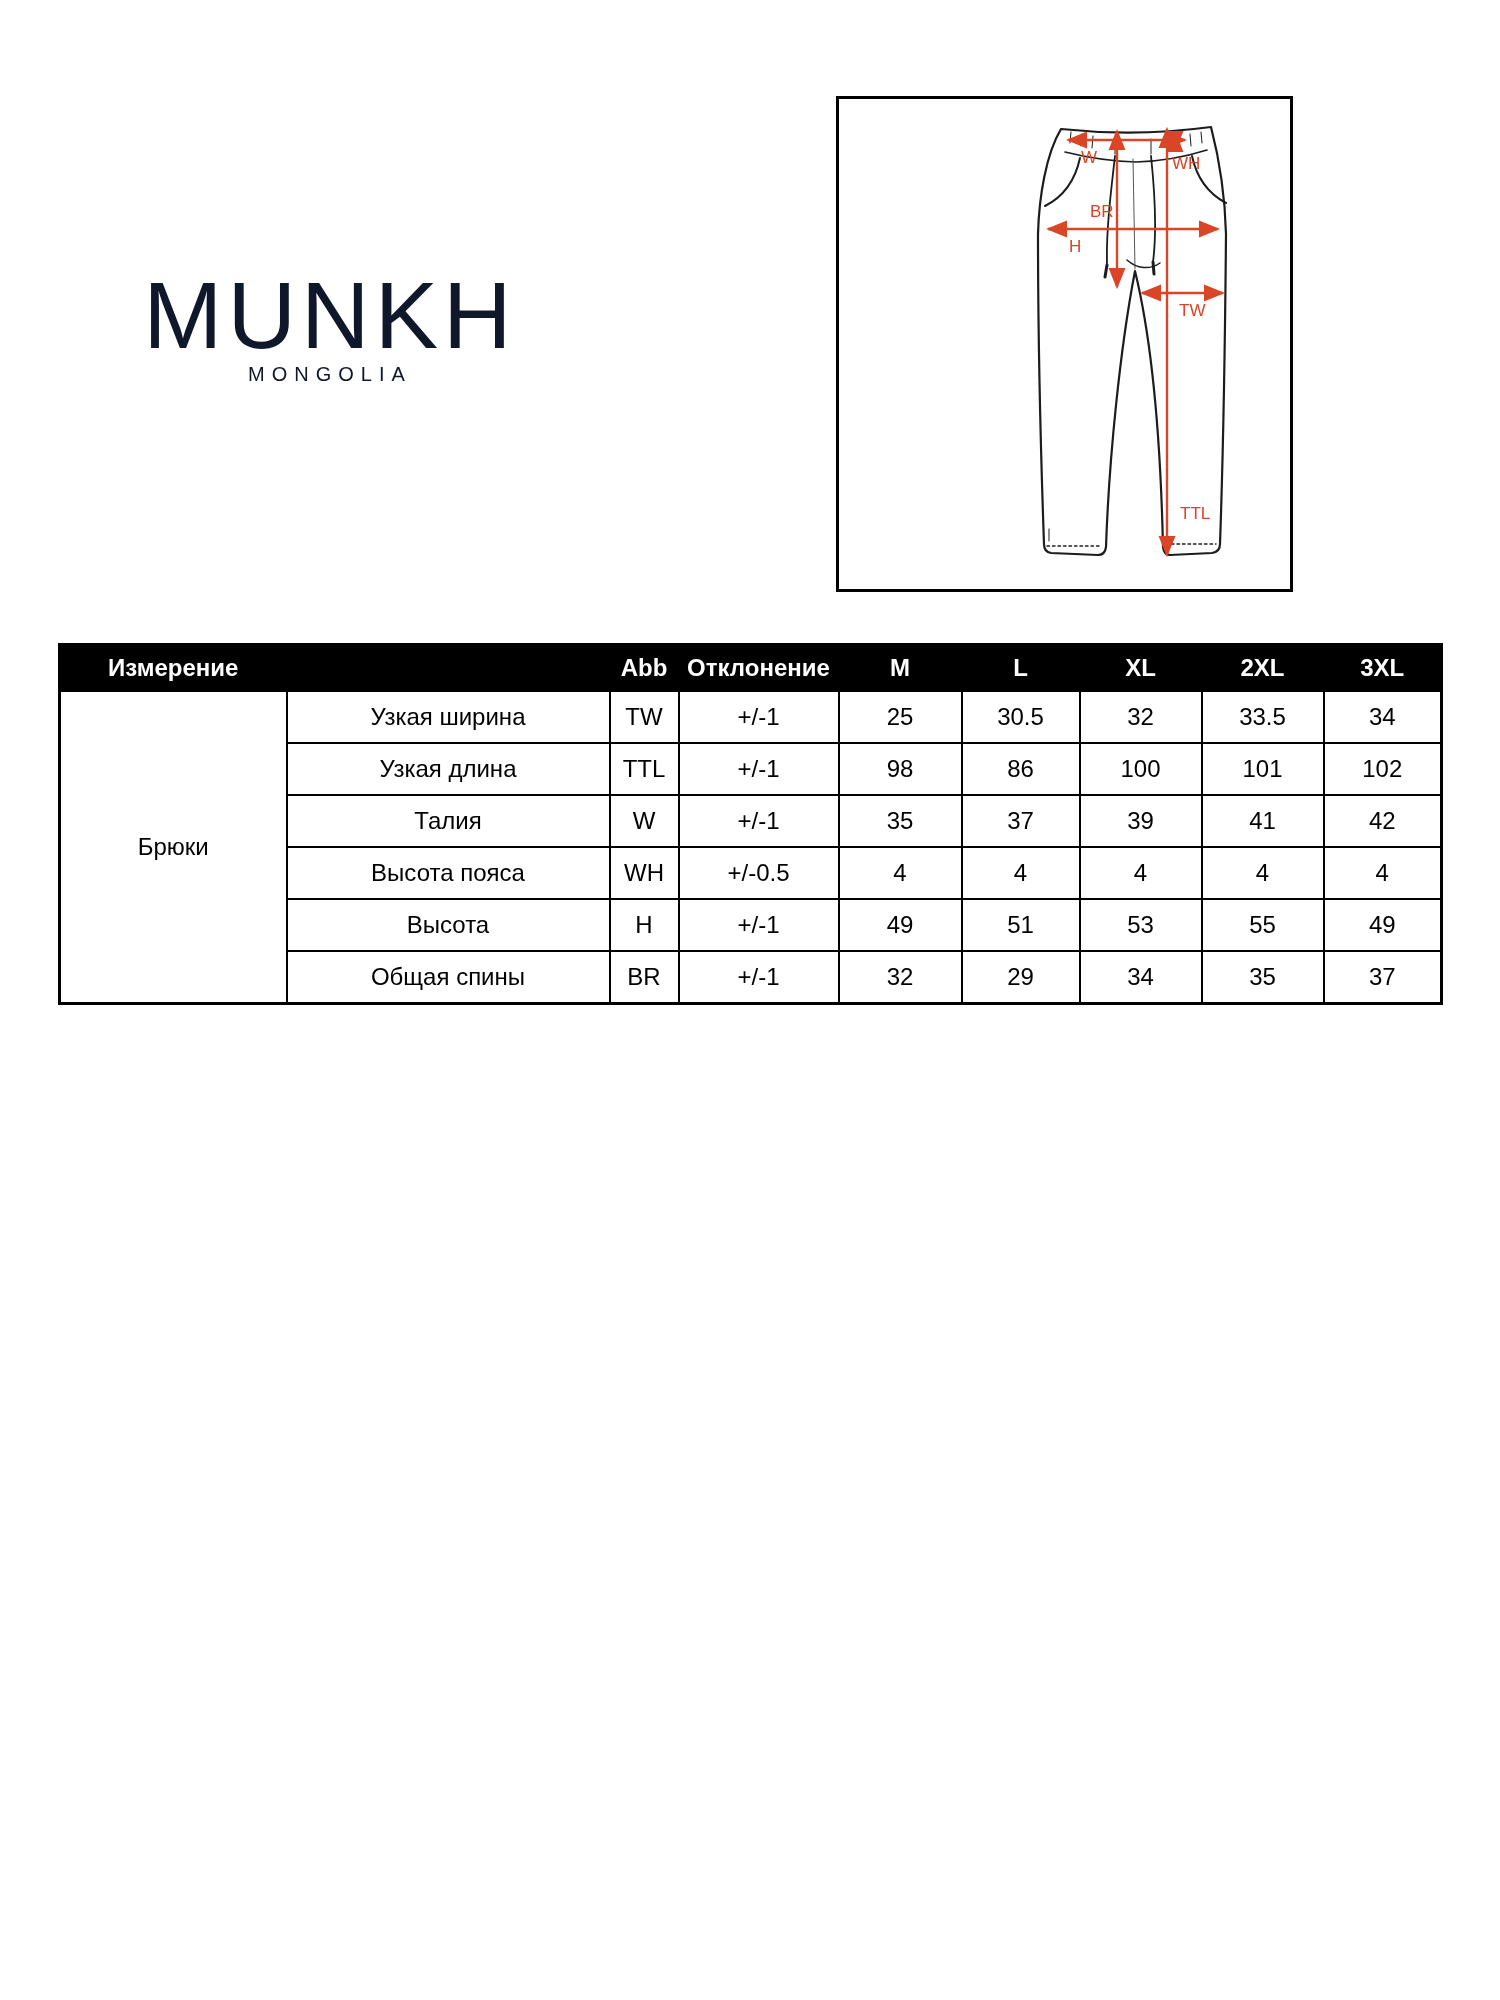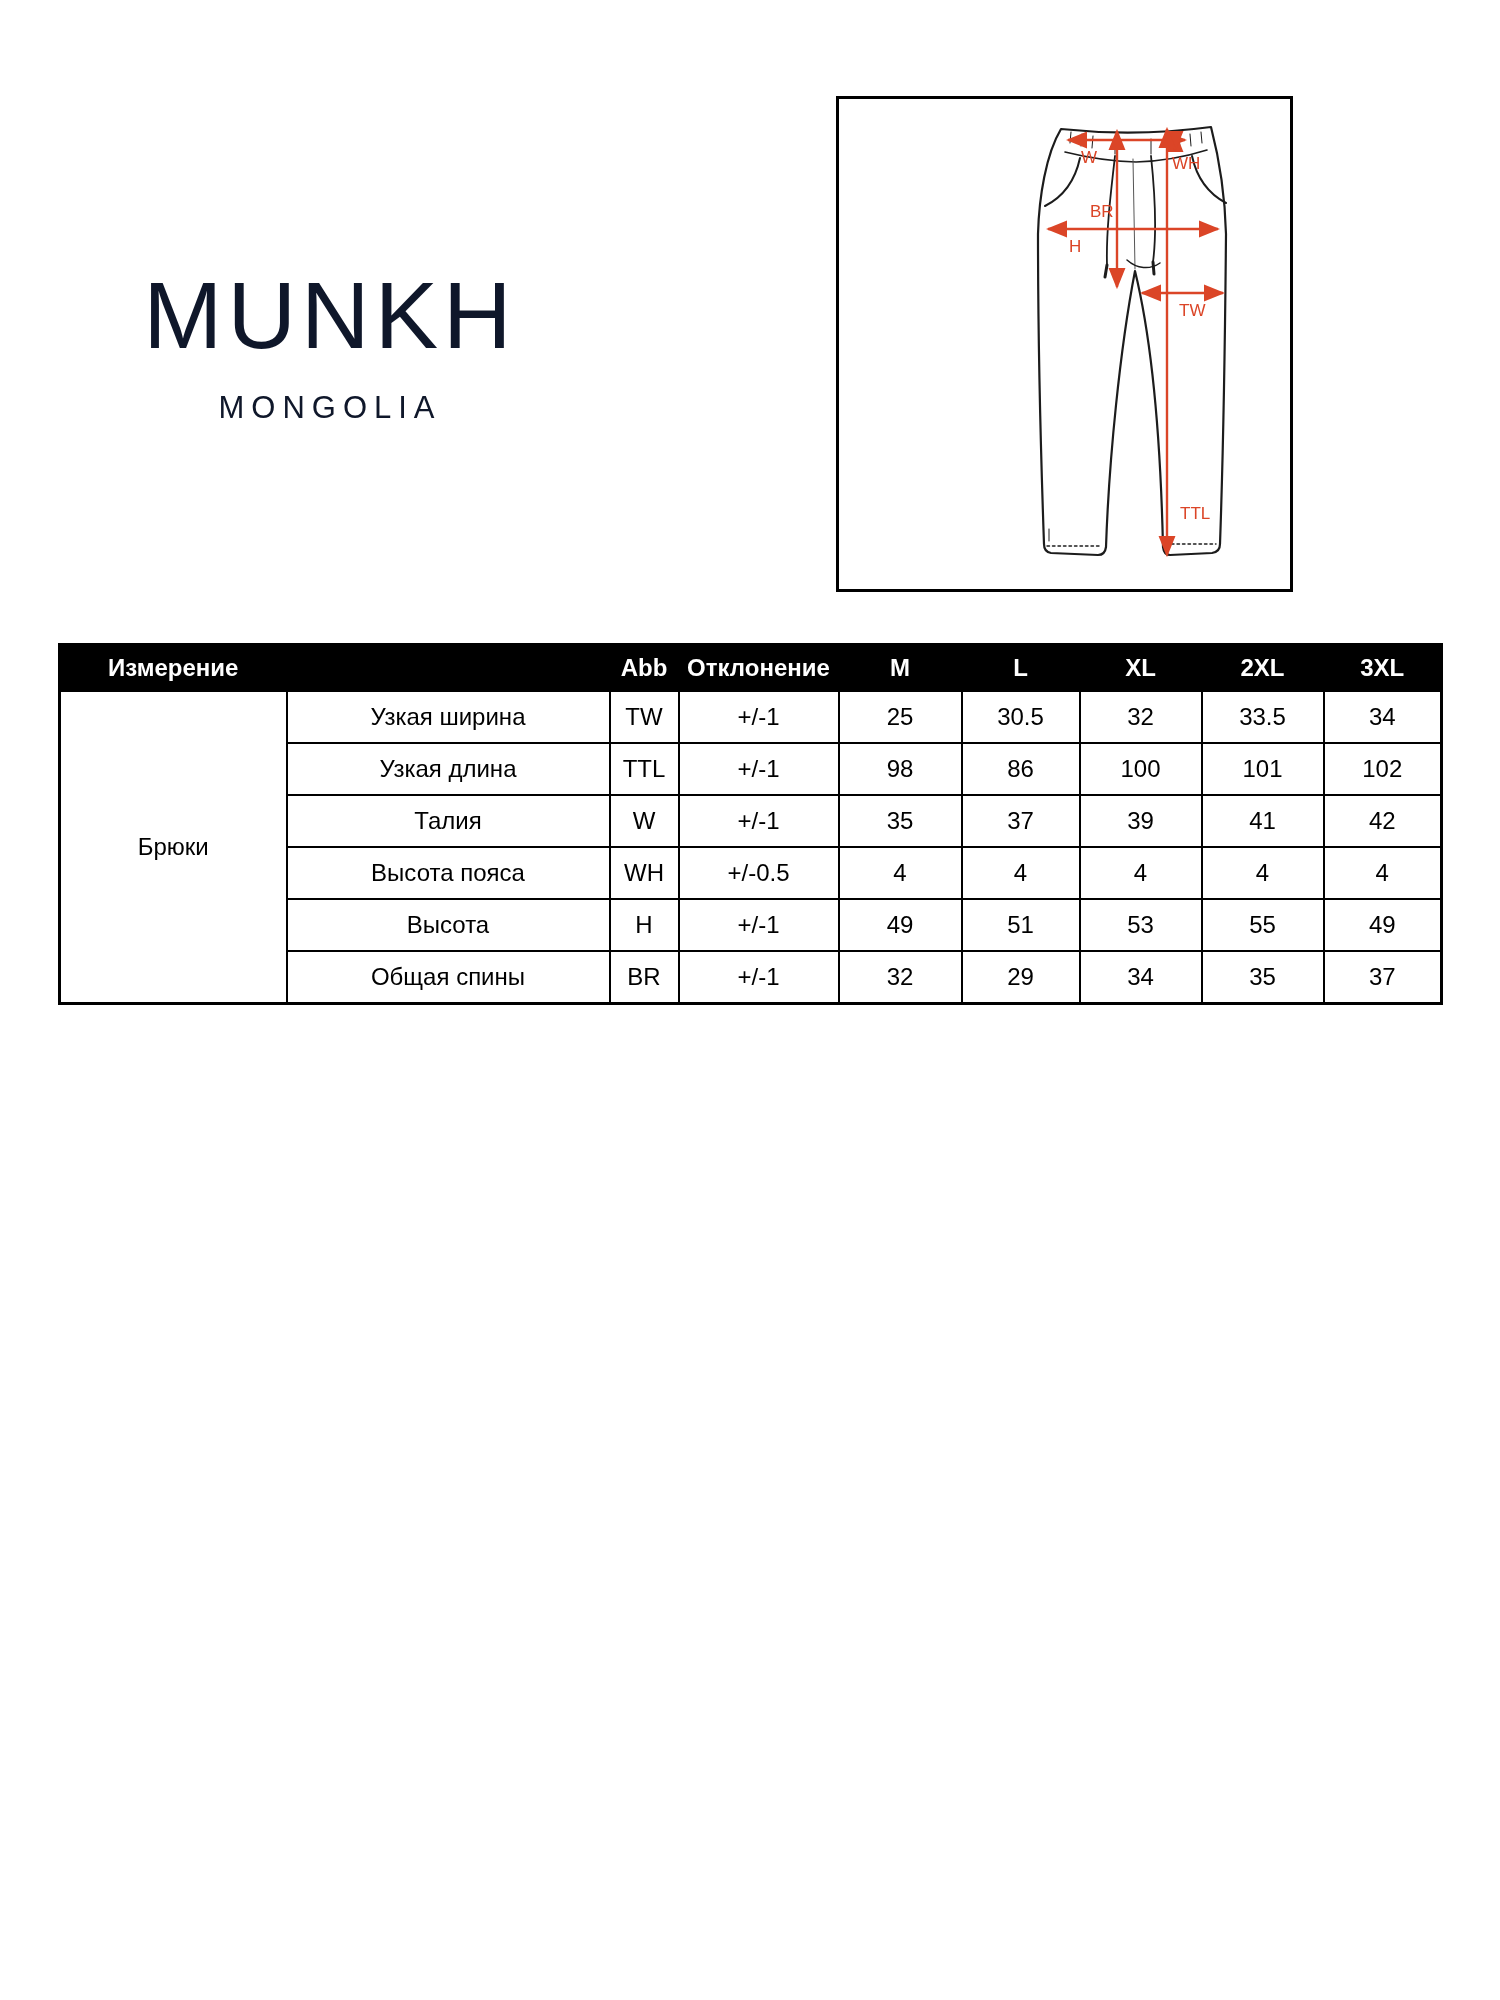--- a/index.html
+++ b/index.html
@@ -4,21 +4,21 @@
 <style>
   html,body { margin:0; padding:0; background:#ffffff; }
   .page {
     position:relative; width:1500px; height:2000px; background:#ffffff;
     font-family:"Liberation Sans", sans-serif; overflow:hidden;
   }
 
   
   .logo { position:absolute; left:120px; top:268px; width:420px; text-align:center; color:#0f172a; }
   .logo-main { font-size:95px; font-weight:300; letter-spacing:5px; line-height:1; white-space:nowrap; }
-  .logo-sub  { font-size:31px; font-weight:300; letter-spacing:7px; margin-top:27px; white-space:nowrap; }
+  .logo-sub  { font-size:20px; font-weight:300; letter-spacing:7px; margin-top:0; white-space:nowrap; }
 
   
   .diagram-box {
     position:absolute; left:836px; top:96px; width:457px; height:496px;
     border:3px solid #000; box-sizing:border-box; background:#fff;
   }
   .diagram-box svg { position:absolute; left:0; top:0; }
   .ann-label { font-family:"Liberation Sans", sans-serif; font-size:17px; fill:#db4527; }
 
   

